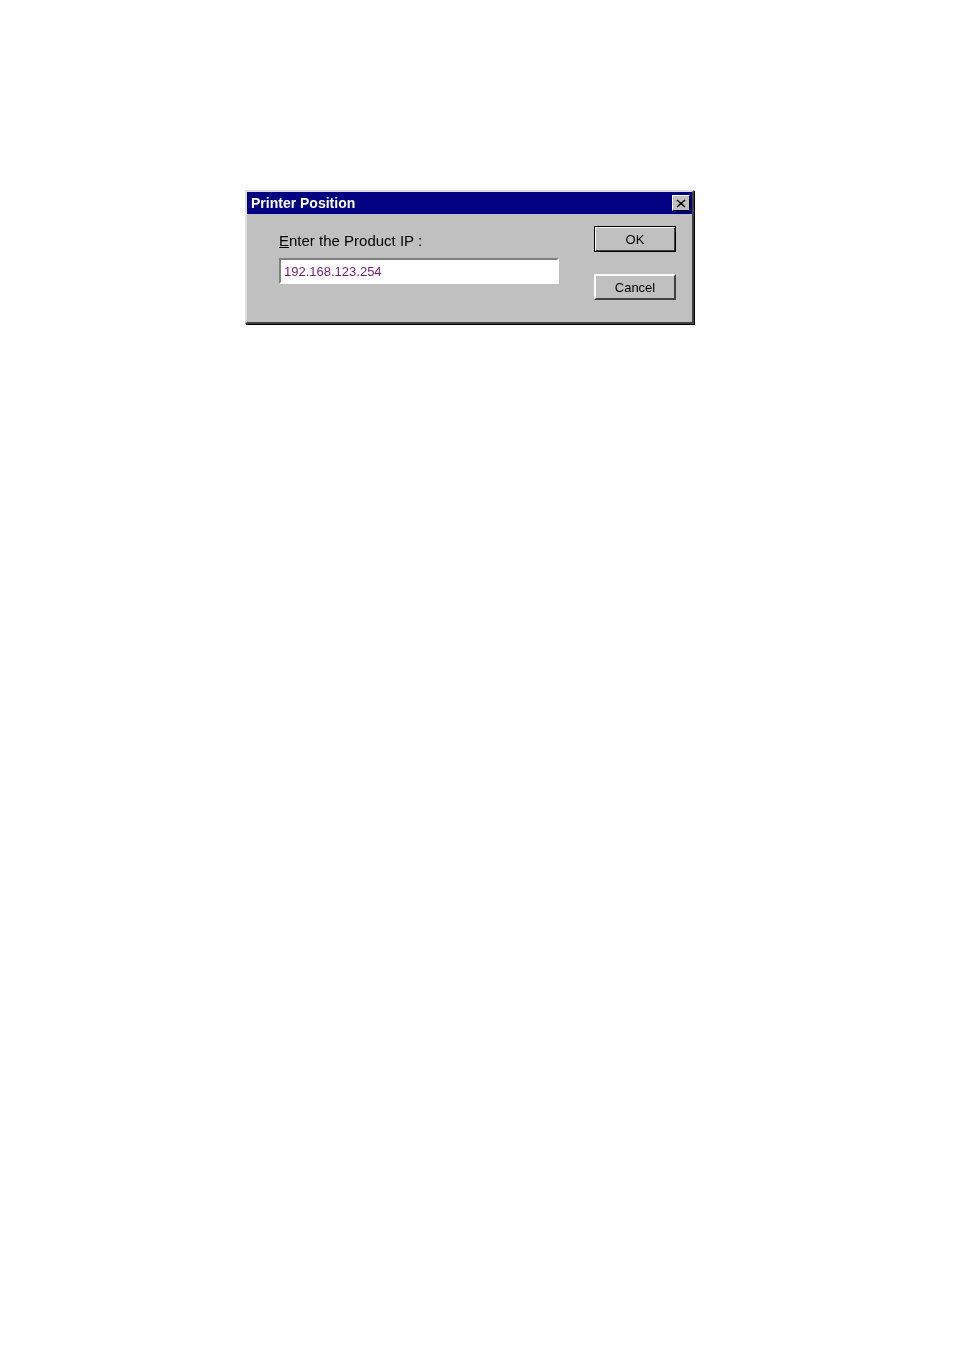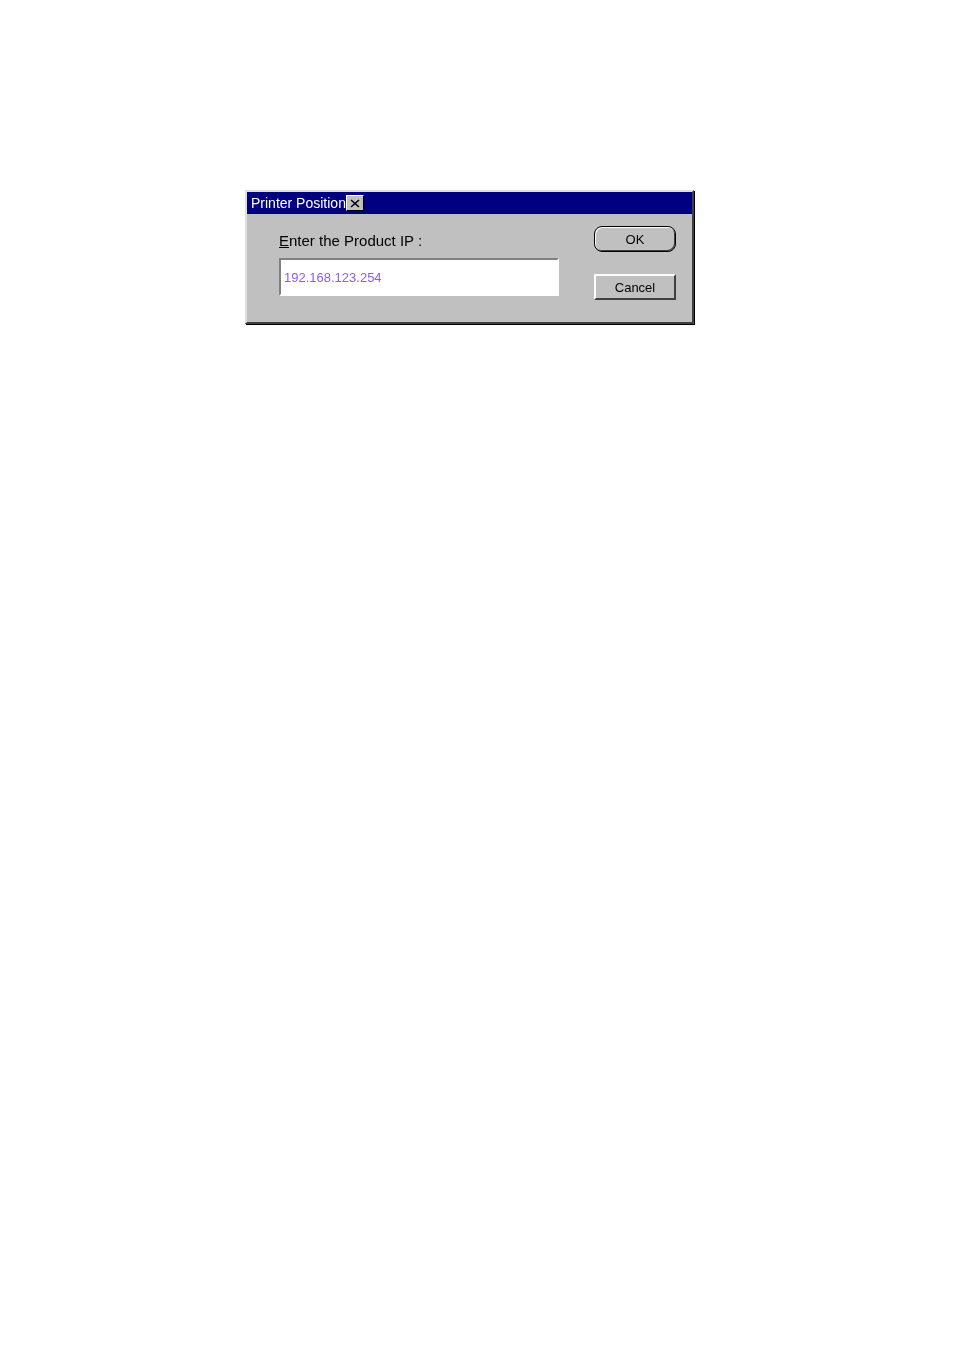--- a/index.html
+++ b/index.html
@@ -23,22 +23,23 @@
       border-right: 2px solid #404040;
       border-bottom: 2px solid #404040;
       box-shadow: 1px 1px 0 #000;
     }
     .titlebar {
       background: #000080;
       color: #ffffff;
       height: 22px;
       display: flex;
       align-items: center;
+      justify-content: space-between;
       padding: 0 2px 0 4px;
-      font-weight: normal;
+      font-weight: bold;
       font-size: 14px;
     }
     .titlebar-title {
       white-space: nowrap;
     }
     .close-btn {
       width: 18px;
       height: 16px;
       background: #c0c0c0;
       border-top: 1px solid #ffffff;
@@ -66,31 +67,31 @@
       font-size: 15px;
     }
     .label .mnemonic {
       text-decoration: underline;
     }
     .ip-input {
       position: absolute;
       left: 32px;
       top: 44px;
       width: 280px;
-      height: 38px;
+      height: 26px;
       box-sizing: border-box;
       background: #ffffff;
       border-top: 2px solid #808080;
       border-left: 2px solid #808080;
       border-right: 2px solid #ffffff;
       border-bottom: 2px solid #ffffff;
       padding: 1px 2px 1px 3px;
       font-family: inherit;
       font-size: 13px;
-      color: #8b5cf6;
+      color: #701a75;
       outline: none;
     }
     .btn {
       position: absolute;
       width: 82px;
       height: 26px;
       background: #c0c0c0;
       border-top: 2px solid #ffffff;
       border-left: 2px solid #ffffff;
       border-right: 2px solid #404040;
@@ -105,21 +106,20 @@
     .btn-default {
       border-top: 1px solid #000000;
       border-left: 1px solid #000000;
       border-right: 1px solid #000000;
       border-bottom: 1px solid #000000;
       box-shadow: inset 1px 1px 0 #ffffff, inset -1px -1px 0 #404040;
     }
     .btn-ok {
       right: 16px;
       top: 12px;
-      border-radius: 8px;
     }
     .btn-cancel {
       right: 16px;
       top: 60px;
     }
   </style>
 </head>
 <body>
 
 <div class="dialog">

